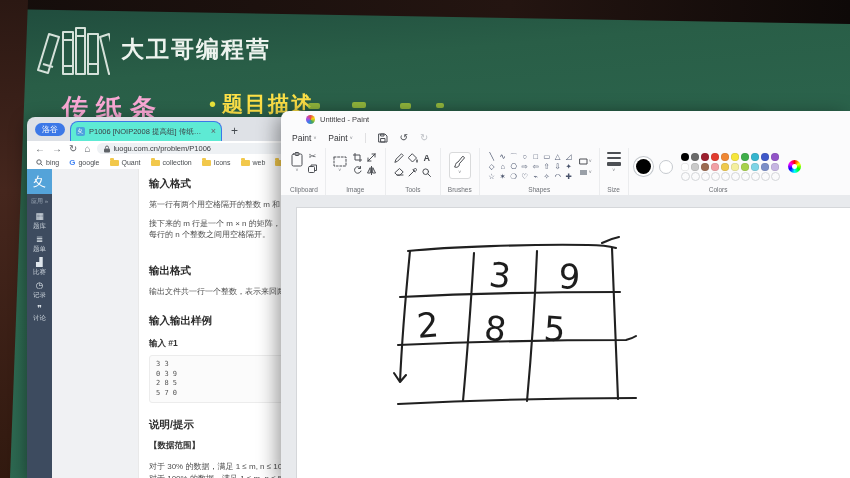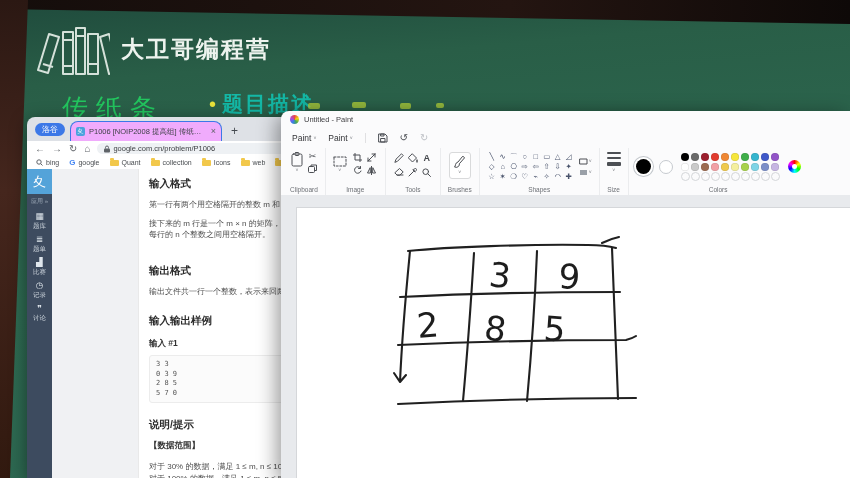--- a/index.html
+++ b/index.html
@@ -7,33 +7,33 @@
   .stage{position:relative;width:850px;height:478px;overflow:hidden;background:#1a100d;}
   .abs{position:absolute;}
 
   
   .board{inset:0;background:linear-gradient(175deg,#1f4a3c 0%,#295e47 16%,#2e6a52 55%,#2c6750 100%);}
   .frame-top{left:0;top:0;width:100%;height:26px;background:linear-gradient(90deg,#140d0b,#241511 60%,#0e0908);
     clip-path:polygon(0 0,100% 0,100% 24px,0 9px);}
   .frame-left{left:0;top:0;bottom:0;width:30px;background:linear-gradient(180deg,#2b1813,#45261d 40%,#31190f);
     clip-path:polygon(0 0,28px 0,10px 100%,0 100%);}
   .brand-title{left:121px;top:34px;font-size:23px;font-weight:600;color:#edf3ee;letter-spacing:2px;}
-  .topic{left:62px;top:91px;font-size:26px;font-weight:400;color:#22c55e;letter-spacing:8px;text-align:right;}
+  .topic{left:62px;top:91px;font-size:26px;font-weight:700;color:#f9a8d4;letter-spacing:8px;text-align:right;}
   .bullet-line{left:209px;top:90px;display:flex;align-items:center;gap:6px;}
   .bullet-dot{font-size:20px;color:#e8e23a;line-height:20px;}
-  .bullet-text{font-size:21px;font-weight:700;color:#14b8a6;letter-spacing:2px;}
+  .bullet-text{font-size:21px;font-weight:700;color:#fde047;letter-spacing:2px;}
   .speck{background:#b5d43a;border-radius:2px;opacity:.75;}
 
   
   .browser{left:27px;top:117px;width:728px;height:361px;background:#dee1e6;border-radius:8px 8px 0 0;
     box-shadow:0 4px 18px rgba(0,0,0,.45);}
   .tabstrip{left:0;top:0;right:0;height:24px;display:flex;align-items:flex-end;padding-left:8px;}
   .tab-group-pill{height:13px;line-height:13px;padding:0 7px;margin-bottom:5px;background:#3c78e7;border-radius:7px;
     color:#fff;font-size:8px;}
-  .tab{margin-left:5px;width:140px;height:19px;background:#f0abfc;border:1px solid #3c78e7;border-bottom:none;
+  .tab{margin-left:5px;width:140px;height:19px;background:#5eead4;border:1px solid #3c78e7;border-bottom:none;
     border-radius:8px 8px 0 0;display:flex;align-items:center;gap:4px;padding:0 5px;}
   .favicon{width:9px;height:9px;border-radius:2px;background:#4ca2dd;color:#fff;font-size:6px;line-height:9px;
     text-align:center;flex:none;}
   .tab-title{font-size:7.5px;color:#3b3f44;white-space:nowrap;overflow:hidden;flex:1;}
   .tab-close{font-size:9px;color:#5f6368;line-height:9px;}
   .newtab{margin-left:9px;margin-bottom:4px;font-size:12px;color:#454a4f;line-height:12px;}
   .navbar{left:0;top:24px;right:0;height:15px;background:#fff;display:flex;align-items:center;gap:7px;padding:0 8px;}
   .nav-ic{font-size:10px;color:#5f6368;line-height:10px;}
   .urlbar{flex:1;height:11px;background:#eef1f4;border-radius:6px;display:flex;align-items:center;gap:3px;
     padding:0 7px;font-size:7.5px;color:#3a3d40;}
@@ -57,21 +57,21 @@
     padding:8px 10px;box-sizing:border-box;overflow:hidden;}
   .h-sec{font-size:10.5px;font-weight:700;color:#2b2b2b;margin:0 0 8px 0;}
   .p-sec{font-size:8px;color:#4e4e4e;margin:0;line-height:11px;}
   .b-sec{font-size:8.5px;font-weight:700;color:#333;margin:0;}
   .code{background:#fbfbfb;border:1px solid #ececec;border-radius:3px;margin:5px 0 0 0;padding:4px 6px;
     font-family:"DejaVu Sans Mono","Liberation Mono",monospace;font-size:7px;line-height:9.5px;color:#555;}
 
   
   .paint{left:281px;top:111px;width:569px;height:367px;background:#fbfbfc;border-radius:8px 0 0 0;
     box-shadow:-4px 4px 20px rgba(0,0,0,.4);}
-  .p-title{left:0;top:0;right:0;height:17px;display:flex;align-items:center;gap:5px;padding-left:9px;}
+  .p-title{left:0;top:0;right:0;height:17px;display:flex;align-items:center;gap:5px;padding-left:25px;}
   .p-appicon{width:9px;height:9px;border-radius:50%;flex:none;
     background:conic-gradient(#e5484d,#f5d90a,#46a758,#3a7af0,#b04bd9,#e5484d);}
   .p-title-text{font-size:7.5px;color:#3f3f42;}
   .p-menu{left:0;top:17px;right:0;height:20px;display:flex;align-items:center;gap:12px;padding:0 11px;
     font-size:8.5px;color:#343538;}
   .m-item{display:flex;align-items:center;gap:2px;}
   .m-caret{font-size:5px;color:#7a7d82;}
   .m-div{width:1px;height:10px;background:#e0e0e2;}
   .hist{font-size:10px;color:#4c4f54;line-height:10px;}
   .hist.dis{color:#bcbfc4;}
@@ -155,21 +155,21 @@
     <div class="abs navbar">
       <span class="nav-ic">←</span>
       <span class="nav-ic">→</span>
       <span class="nav-ic">↻</span>
       <span class="nav-ic">⌂</span>
       <div class="urlbar">
         <svg width="6" height="8" viewBox="0 0 6 8">
           <path d="M1.5,3.5 v-1 a1.5,1.5 0 0 1 3,0 v1" fill="none" stroke="#5f6368" stroke-width="1"></path>
           <rect y="3.5" width="6" height="4" rx="1" fill="#5f6368"></rect>
         </svg>
-        <span>google.com.cn/problem/P1006</span>
+        <span>luogu.com.cn/problem/P1006</span>
       </div>
     </div>
     <div class="abs bookmarks">
       <span class="bm">
         <svg width="7" height="7" viewBox="0 0 7 7">
           <circle cx="3" cy="3" r="2.2" fill="none" stroke="#5f6368" stroke-width="1"></circle>
           <path d="M4.7,4.7 L6.5,6.5" stroke="#5f6368" stroke-width="1"></path>
         </svg>
         <span>bing</span>
       </span>

